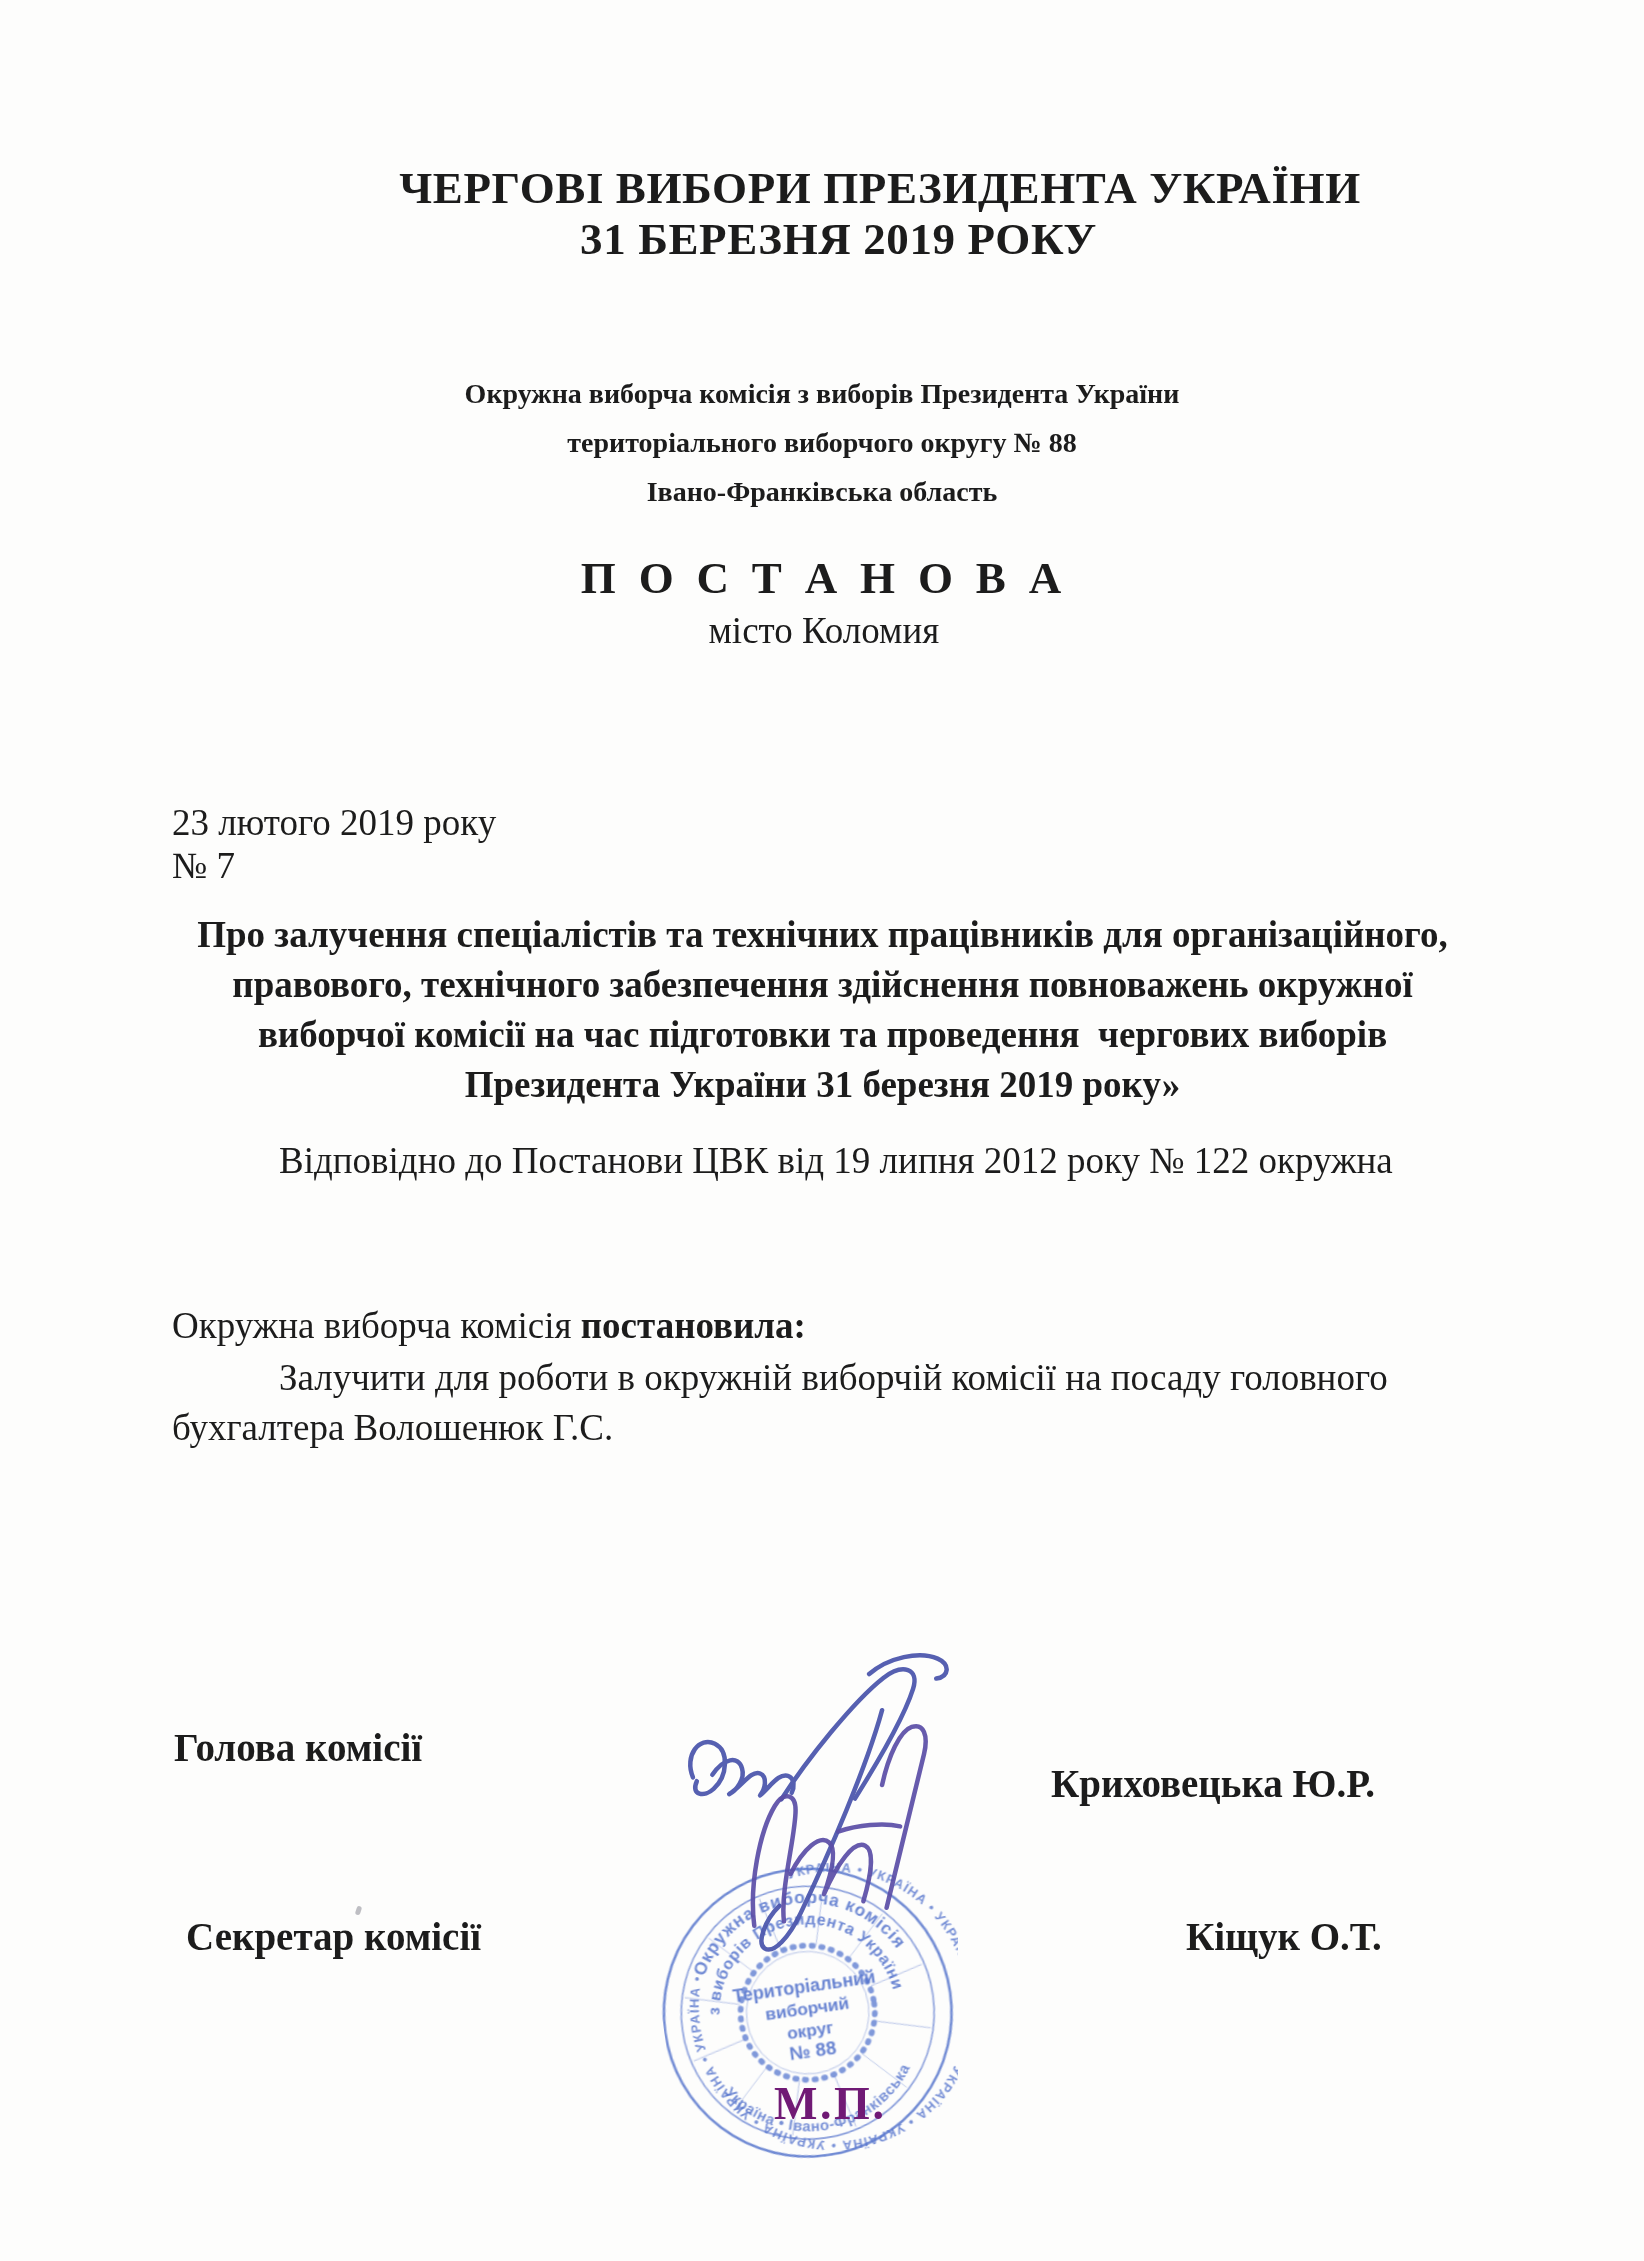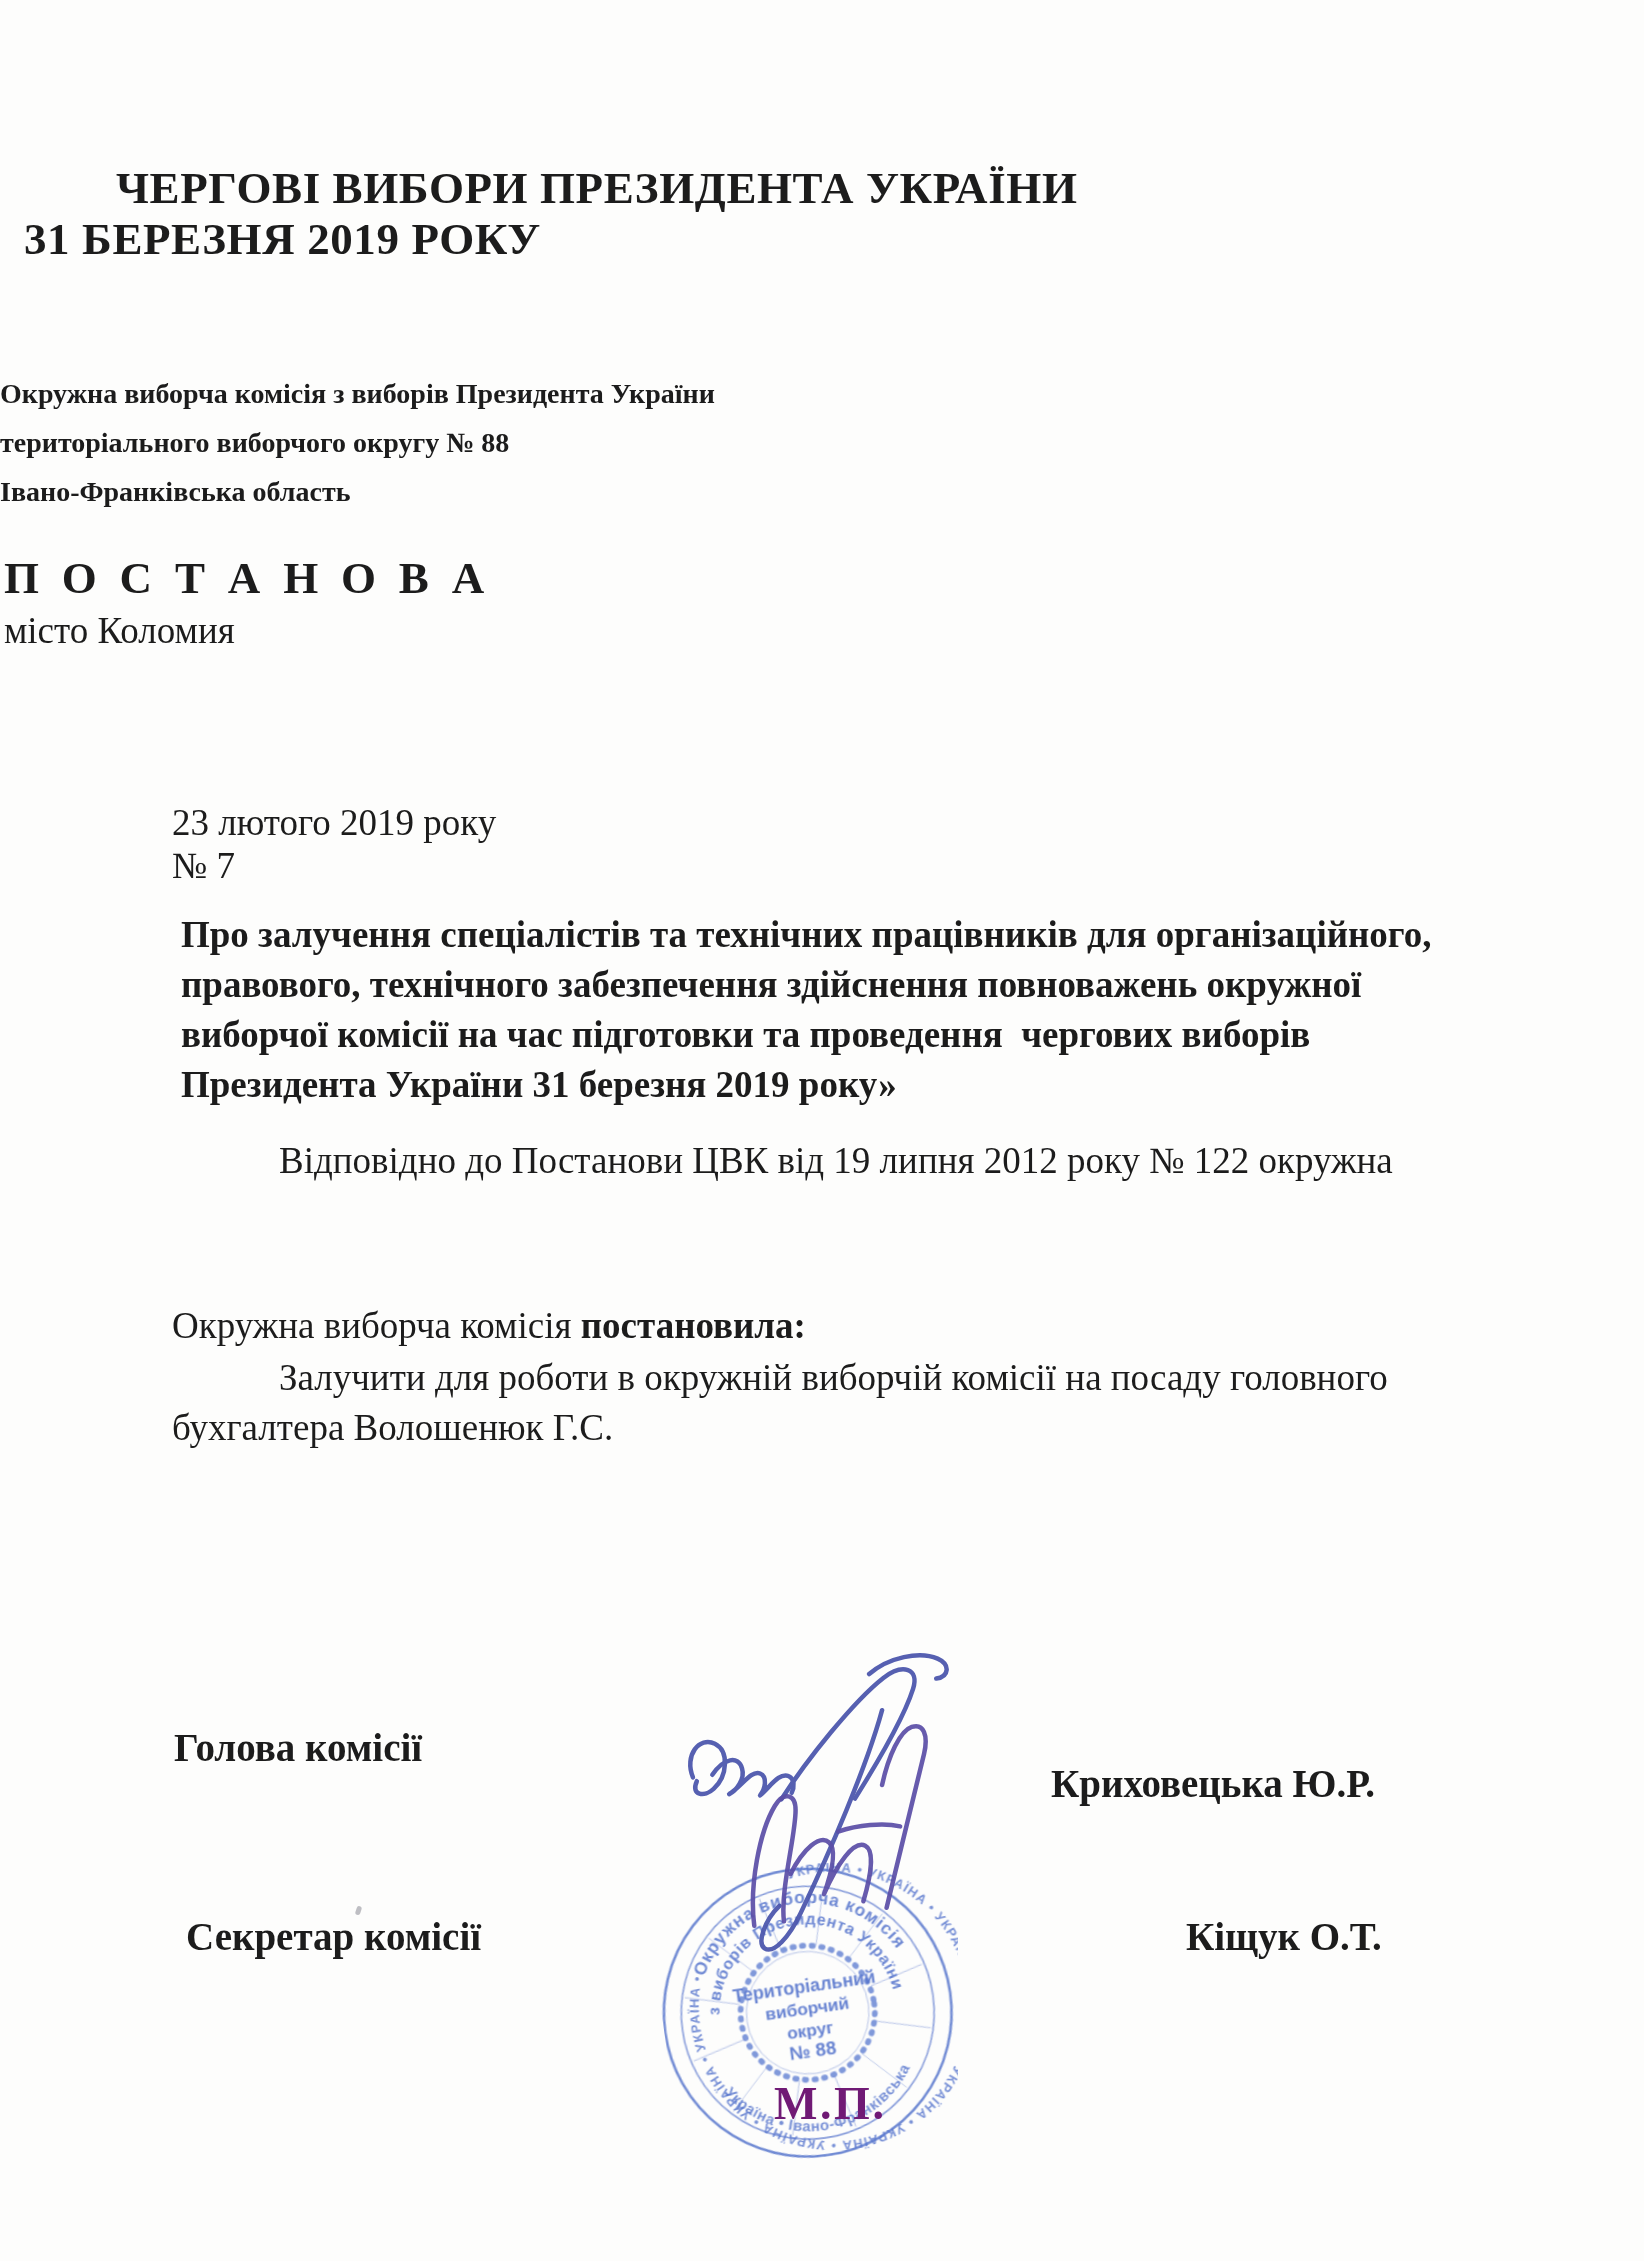--- a/index.html
+++ b/index.html
@@ -5,21 +5,21 @@
   html,body{margin:0;padding:0;}
   body{
     width:1644px;height:2261px;
     background:#fdfdfc;
     font-family:"Liberation Serif", serif;
     color:#1c1c1c;
     position:relative;
     overflow:hidden;
   }
   .abs{position:absolute;}
-  .ctr{}
+  .ctr{text-align:center;}
   .b{font-weight:700;}
   .pre{white-space:pre-wrap;}
 
   
   .hdr1{top:162px;left:116px;width:1528px;font-size:45px;font-weight:700;letter-spacing:0.6px;}
   .hdr2{top:213px;left:24px;width:1629px;font-size:45px;font-weight:700;letter-spacing:0.6px;}
 
   
   .com{top:369px;left:0;width:1644px;font-size:28px;font-weight:700;line-height:49px;}
 

